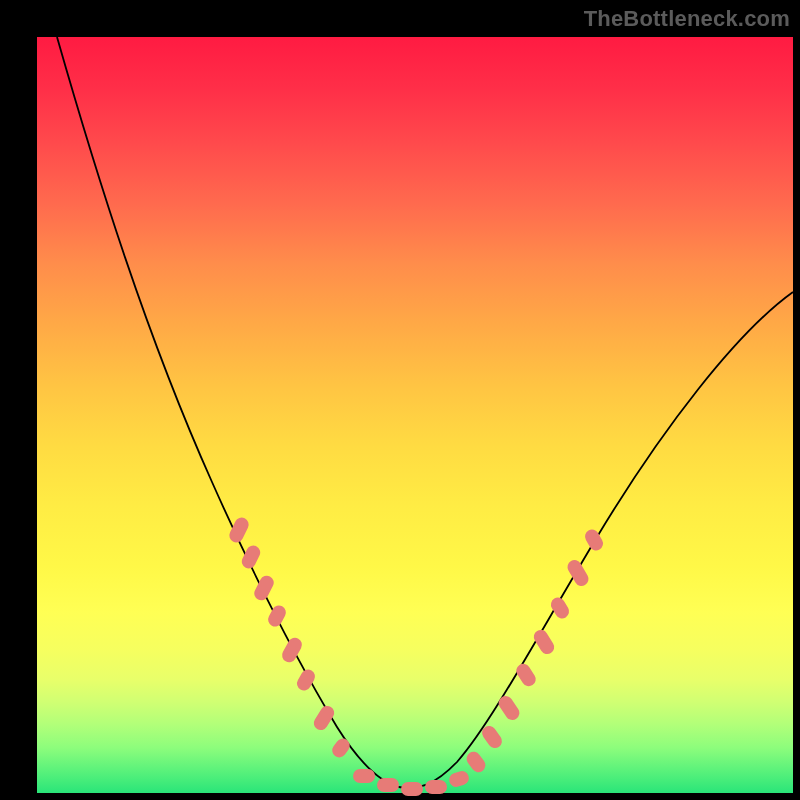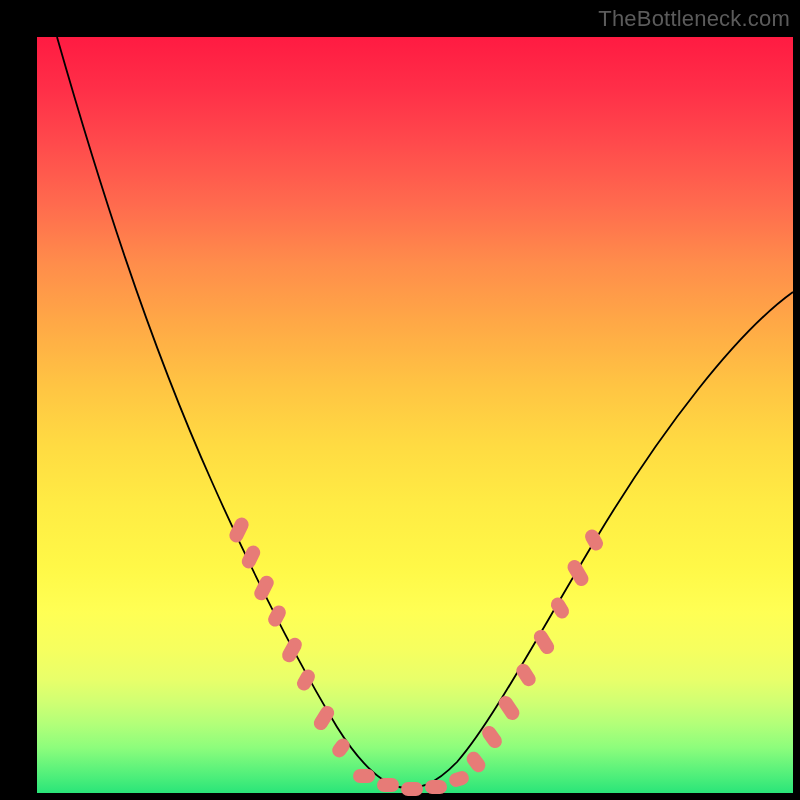--- a/index.html
+++ b/index.html
@@ -45,21 +45,21 @@
       #5bf27b 97%,
       #2ae579 100%
     );
   }
   .watermark {
     position: absolute;
     top: 6px;
     right: 10px;
     color: #5b5b5b;
     font-size: 22px;
-    font-weight: 400;
+    font-weight: 700;
     letter-spacing: 0.2px;
     user-select: none;
   }
   svg.overlay {
     position: absolute;
     left: 37px;
     top: 37px;
     width: 756px;
     height: 756px;
     overflow: visible;

